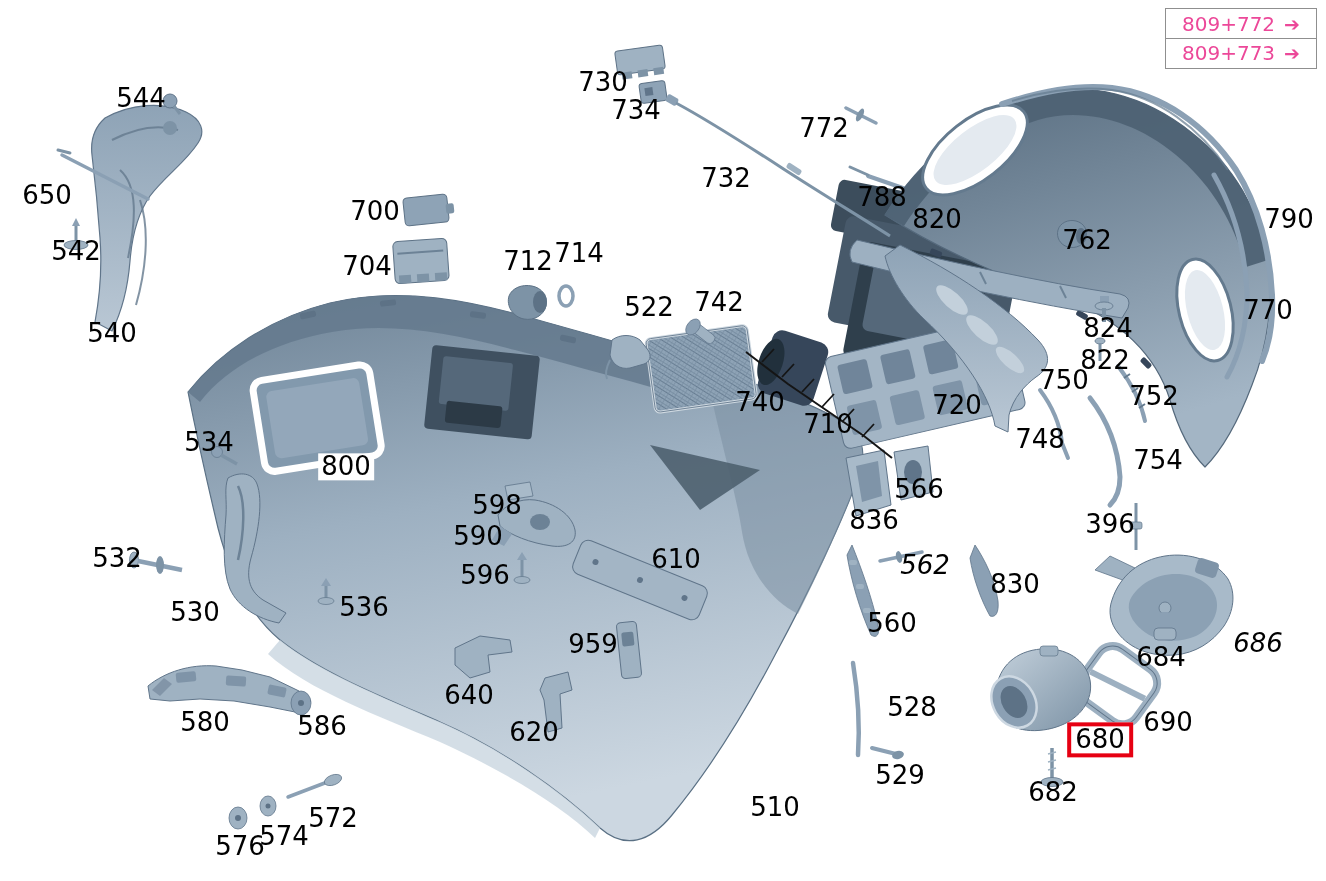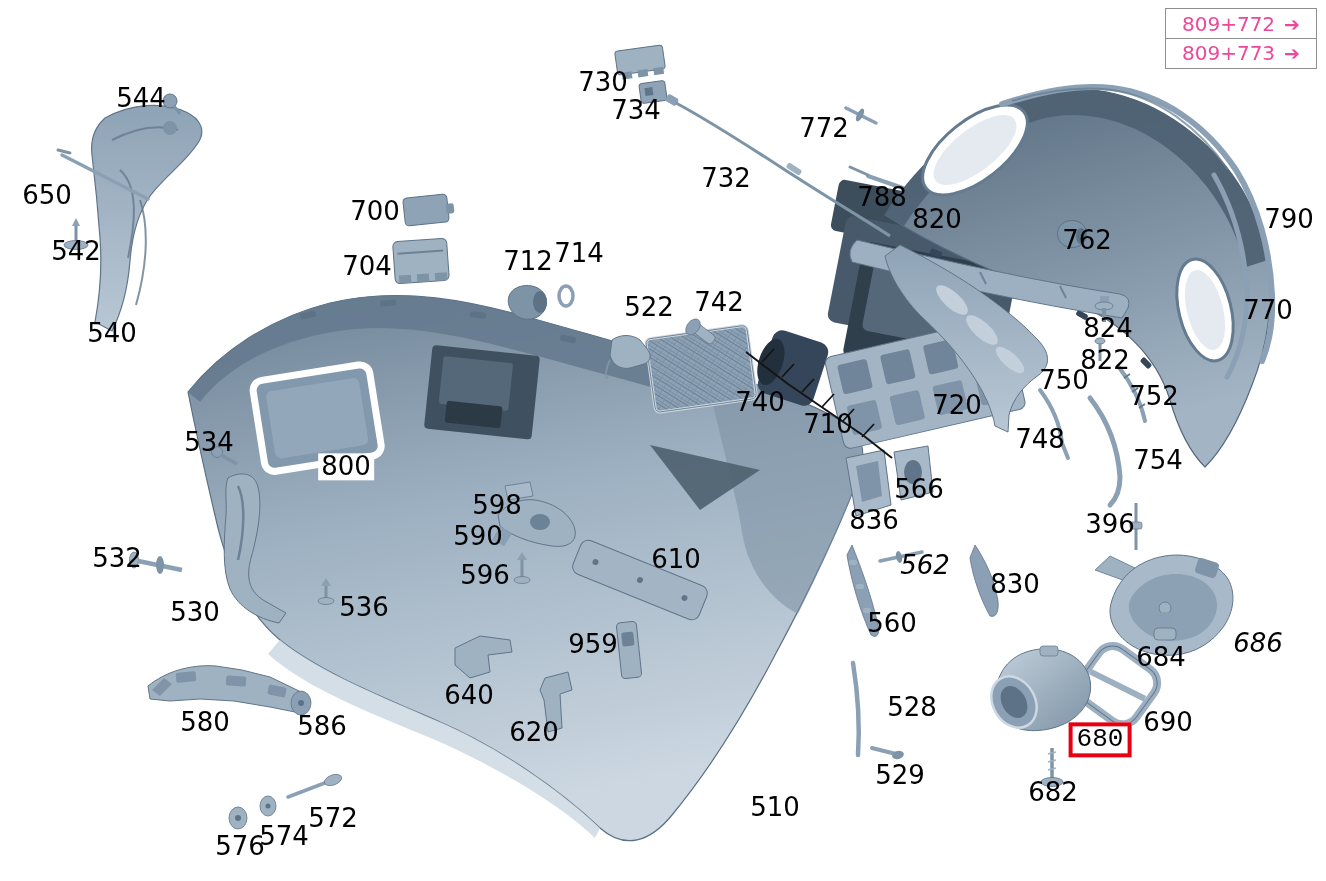--- a/index.html
+++ b/index.html
@@ -438,21 +438,21 @@
       <div class="part-label" style="left: 957px; top: 406px;">720</div>
       <div class="part-label" style="left: 1289px; top: 220px;">790</div>
       <div class="part-label" style="left: 1268px; top: 311px;">770</div>
       <div class="part-label" style="left: 1154px; top: 397px;">752</div>
       <div class="part-label" style="left: 1158px; top: 461px;">754</div>
       <div class="part-label" style="left: 1110px; top: 525px;">396</div>
       <div class="part-label" style="left: 1015px; top: 585px;">830</div>
       <div class="part-label" style="left: 1258px; top: 644px; font-style: italic;">686</div>
       <div class="part-label" style="left: 1161px; top: 658px; text-align: right;">684</div>
       <div class="part-label" style="left: 1168px; top: 723px;">690</div>
-      <div class="part-label highlighted" style="left: 1100px; top: 740px; font-family: Liberation Mono, monospace;">680</div>
+      <div class="part-label highlighted" style="left: 1100px; top: 740px;">680</div>
       <div class="part-label" style="left: 1053px; top: 793px;">682</div>
       <div class="part-label" style="left: 919px; top: 490px;">566</div>
       <div class="part-label" style="left: 874px; top: 521px;">836</div>
       <div class="part-label" style="left: 925px; top: 566px; font-style: italic;">562</div>
       <div class="part-label" style="left: 892px; top: 624px;">560</div>
       <div class="part-label" style="left: 912px; top: 708px;">528</div>
       <div class="part-label" style="left: 900px; top: 776px;">529</div>
       <div class="part-label" style="left: 775px; top: 808px;">510</div>
       <div class="part-label" style="left: 497px; top: 506px;">598</div>
       <div class="part-label" style="left: 478px; top: 537px;">590</div>

